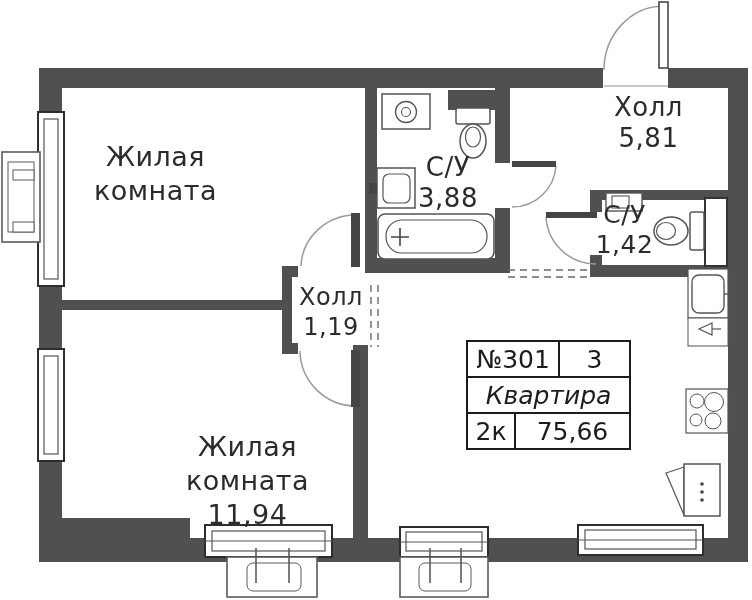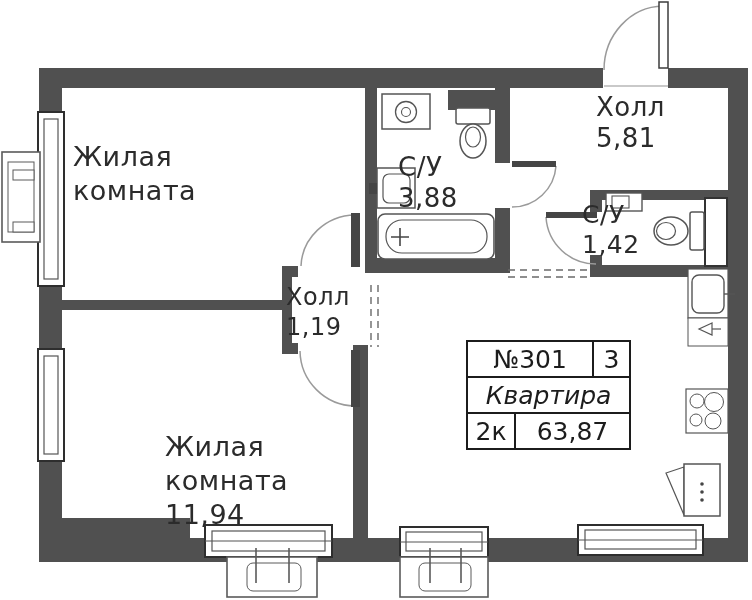--- a/index.html
+++ b/index.html
@@ -2,21 +2,21 @@
 <html><head>
 <meta charset="utf-8">
 <style>
   html,body{margin:0;padding:0;background:#ffffff;}
   #plan{
     position:relative;width:752px;height:600px;background:#ffffff;overflow:hidden;
     font-family:"DejaVu Sans","Liberation Sans",sans-serif;color:#2b2b2b;
   }
   .wall{position:absolute;background:#505050;}
   svg.overlay{position:absolute;left:0;top:0;}
-  .room-label{position:absolute;text-align:left;color:#2b2b2b;letter-spacing:.5px;}
+  .room-label{position:absolute;text-align:center;color:#2b2b2b;letter-spacing:.5px;}
   .room-label span{display:block;}
   .lbl-lg{font-size:27px;line-height:34px;padding-left:15px;}
   .lbl-md{font-size:26px;line-height:31px;}
   .lbl-sm{font-size:25px;line-height:30px;}
   .lbl-xs{font-size:24px;line-height:30px;}
   #info-table{
     position:absolute;left:466px;top:340px;width:165px;height:110px;
     background:#ffffff;border:2px solid #1c1c1c;box-sizing:border-box;
     display:flex;flex-direction:column;font-size:25px;color:#1c1c1c;
   }
@@ -215,25 +215,25 @@
   </div>
 
   <div class="room-label lbl-lg" style="left:150px;top:430px;width:165px;">
     <span>Жилая комната</span>
     <span>11,94</span>
   </div>
 
 
   <div id="info-table">
     <div class="row">
-      <div class="cell div-r" style="width:126px;text-align:center;">№301</div>
+      <div class="cell div-r" style="width:92px;text-align:center;">№301</div>
       <div class="cell" style="flex:1;">3</div>
     </div>
     <div class="row">
       <div class="cell" style="flex:1;font-style:italic;">Квартира</div>
     </div>
     <div class="row">
       <div class="cell div-r" style="width:48px;">2к</div>
-      <div class="cell" style="flex:1;">63,87</div>
+      <div class="cell" style="flex:1;">75,66</div>
     </div>
   </div>
 
 </div>
 
 </body></html>

